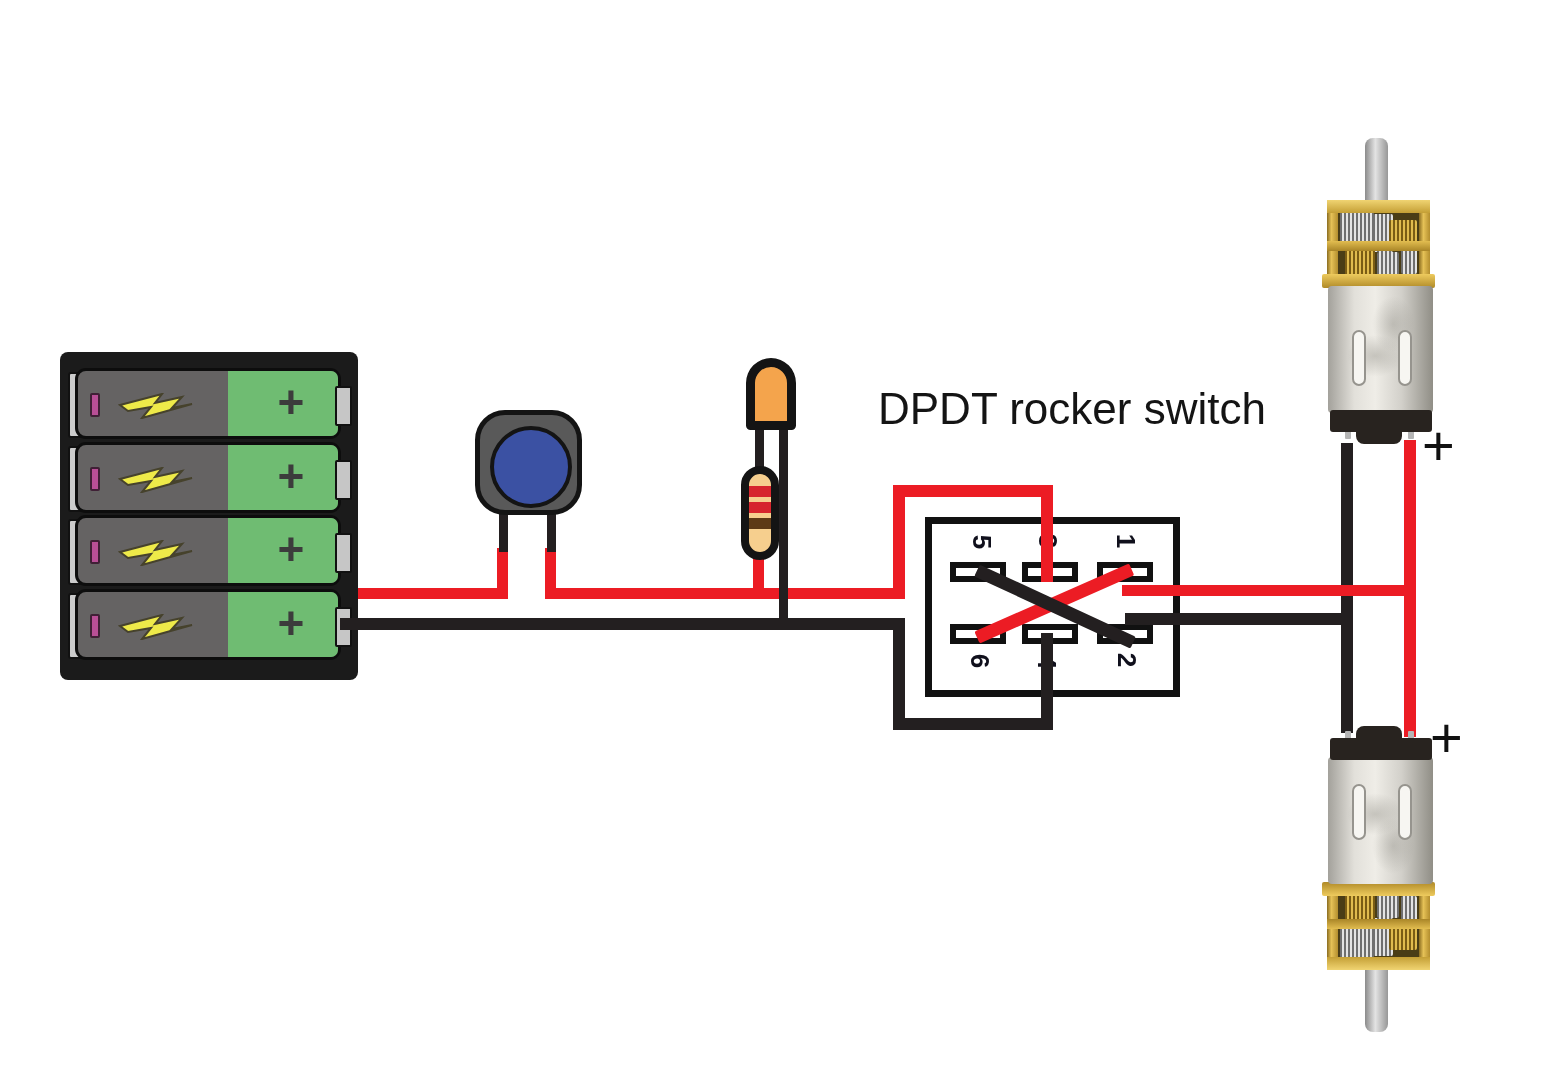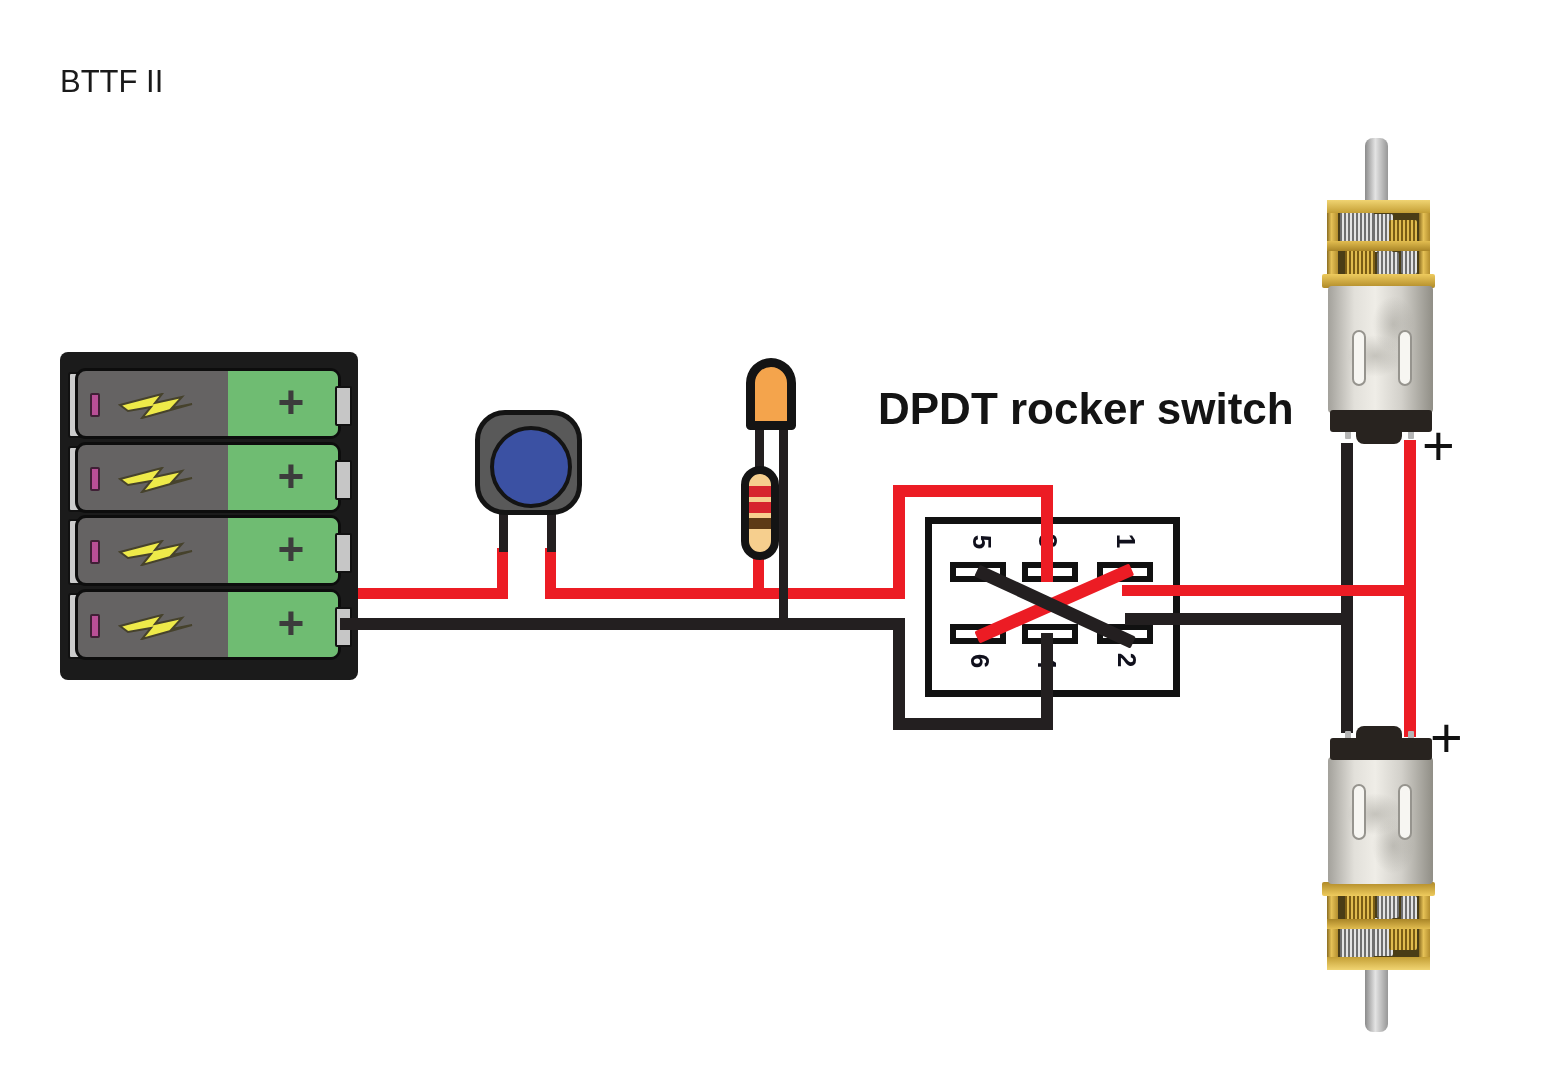--- a/index.html
+++ b/index.html
@@ -29,21 +29,21 @@
   .pushbtn{position:absolute;left:475px;top:410px;width:107px;height:105px;background:#595959;border:5px solid #141414;border-radius:30px;box-sizing:border-box;z-index:4;}
   .pushbtn .btn-circle{position:absolute;left:10px;top:11px;width:74px;height:74px;background:#3b51a3;border:4px solid #141414;border-radius:50%;}
   
   .led-dome{position:absolute;left:746px;top:358px;width:50px;height:72px;background:#f4a44c;border:9px solid #141414;border-radius:28px 28px 5px 5px;box-sizing:border-box;z-index:4;}
   .resistor{position:absolute;left:741px;top:466px;width:38px;height:94px;background:#f6cf8e;border:8px solid #141414;border-radius:19px;box-sizing:border-box;z-index:4;}
   .resistor .band{position:absolute;left:0;right:0;height:11px;}
   
   .dpdt-box{position:absolute;left:925px;top:517px;width:255px;height:180px;background:#ffffff;border:7px solid #111;box-sizing:border-box;z-index:1;}
   .pin-slot{position:absolute;width:56px;height:20px;background:#fff;border:6px solid #111;box-sizing:border-box;z-index:1;}
   .pin-num{position:absolute;z-index:1;color:#10101c;font-size:26px;font-weight:bold;transform:translate(-50%,-50%) rotate(90deg);}
-  .dpdt-label{position:absolute;left:878px;top:384px;color:#141414;font-size:44px;font-weight:700;z-index:1;}
+  .dpdt-label{position:absolute;left:878px;top:384px;color:#141414;font-size:44px;font-weight:400;z-index:1;}
   
   .motor{position:absolute;left:1322px;width:113px;height:307px;z-index:4;}
   .motor .shaft{position:absolute;left:43px;top:0;width:23px;height:66px;border-radius:8px 8px 0 0;
      background:linear-gradient(90deg,#8b8b8b,#e3e3e3 45%,#979797);}
   .motor .gearbox{position:absolute;left:5px;top:62px;width:103px;height:88px;background:#4a3d16;}
   .gearbox .post{position:absolute;top:0;bottom:0;width:11px;background:linear-gradient(90deg,#8a6c20,#e6c257 40%,#b38e2e);}
   .gearbox .post.r{right:0;}
   .gearbox .plate-top{position:absolute;top:0;left:0;right:0;height:13px;background:linear-gradient(#f0d472,#c49f35);}
   .gearbox .bar-mid{position:absolute;top:41px;left:0;right:0;height:10px;background:linear-gradient(#e2bd50,#a98527);}
   .gearbox .lip{position:absolute;bottom:0;left:-5px;right:-5px;height:14px;background:linear-gradient(#eecb5e,#b08a28);border-radius:2px;}
@@ -62,21 +62,20 @@
   .flip{transform:scaleY(-1);}
   
   .plus-mark{position:absolute;color:#111;font-size:56px;font-weight:400;z-index:4;line-height:1;}
 </style>
 </head>
 <body>
 
 <div id="canvas">
 
   <div class="hdr">
-    <div>BTTF II</div>
   </div>
 
   <div class="pack">
     <div class="cell-strip" style="top:20px;height:62px;"></div>
     <div class="cell-strip" style="top:94px;height:62px;"></div>
     <div class="cell-strip" style="top:167px;height:62px;"></div>
     <div class="cell-strip" style="top:241px;height:62px;"></div>
 
     <div class="cell" style="top:16px;">
       <div class="green"></div>

